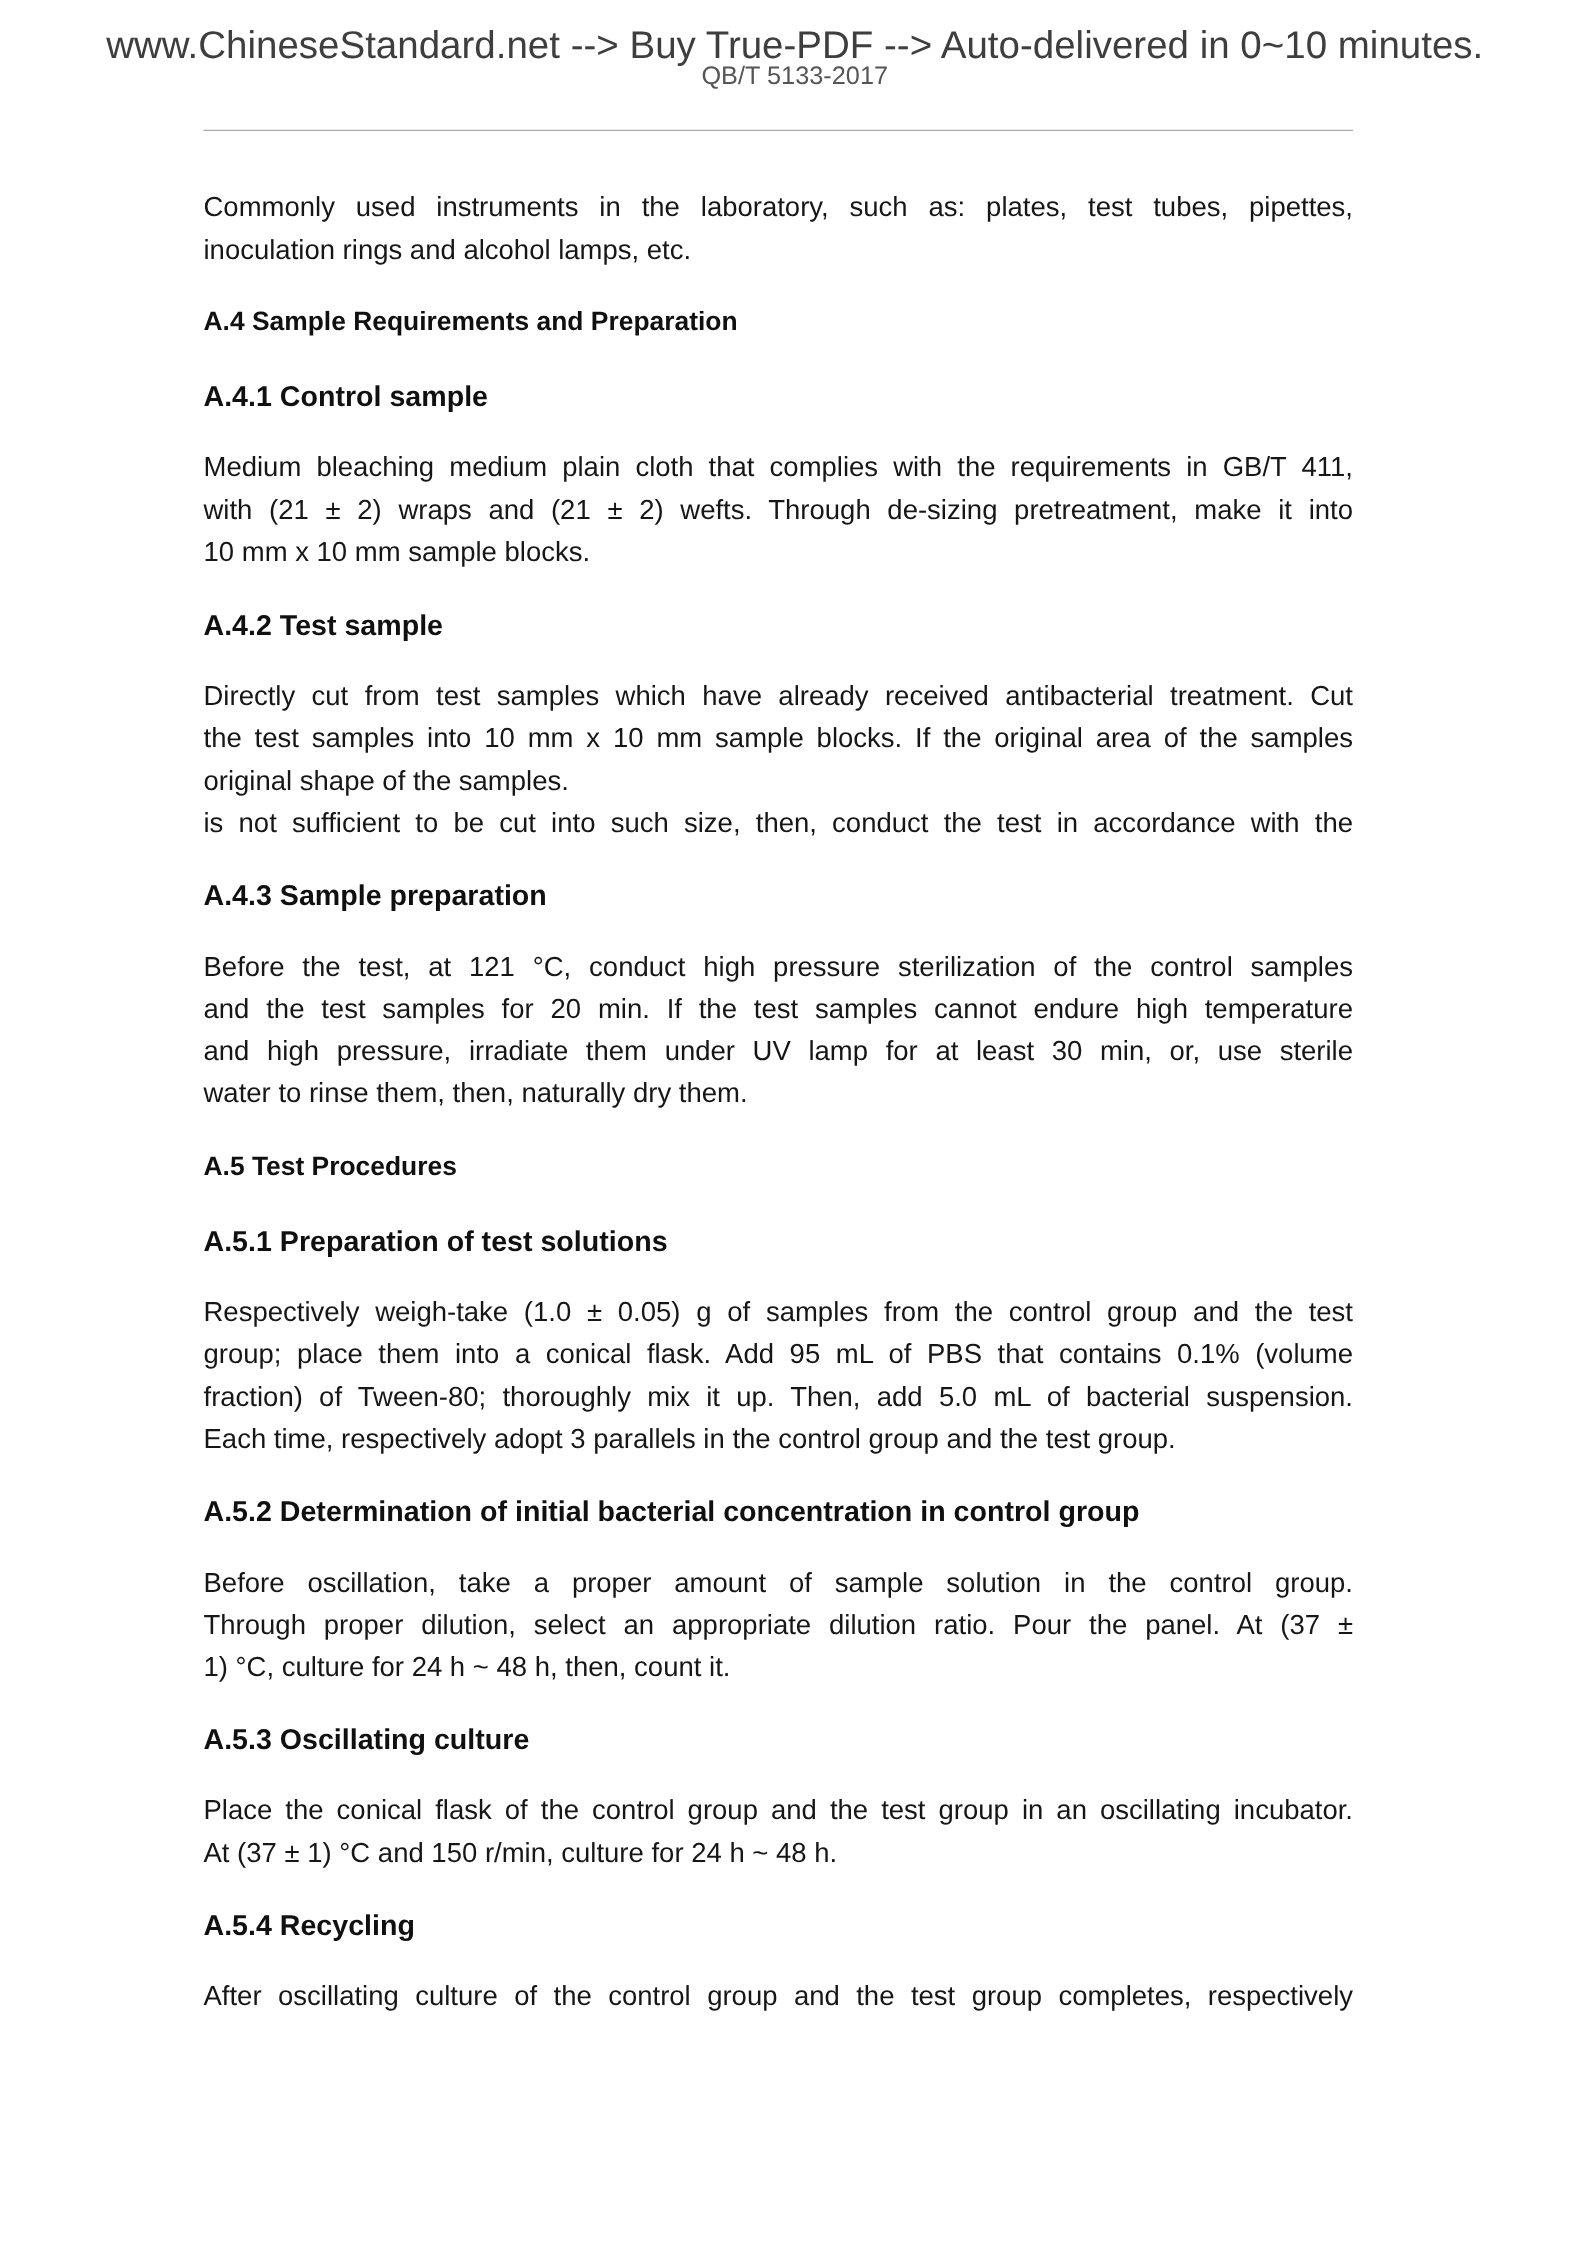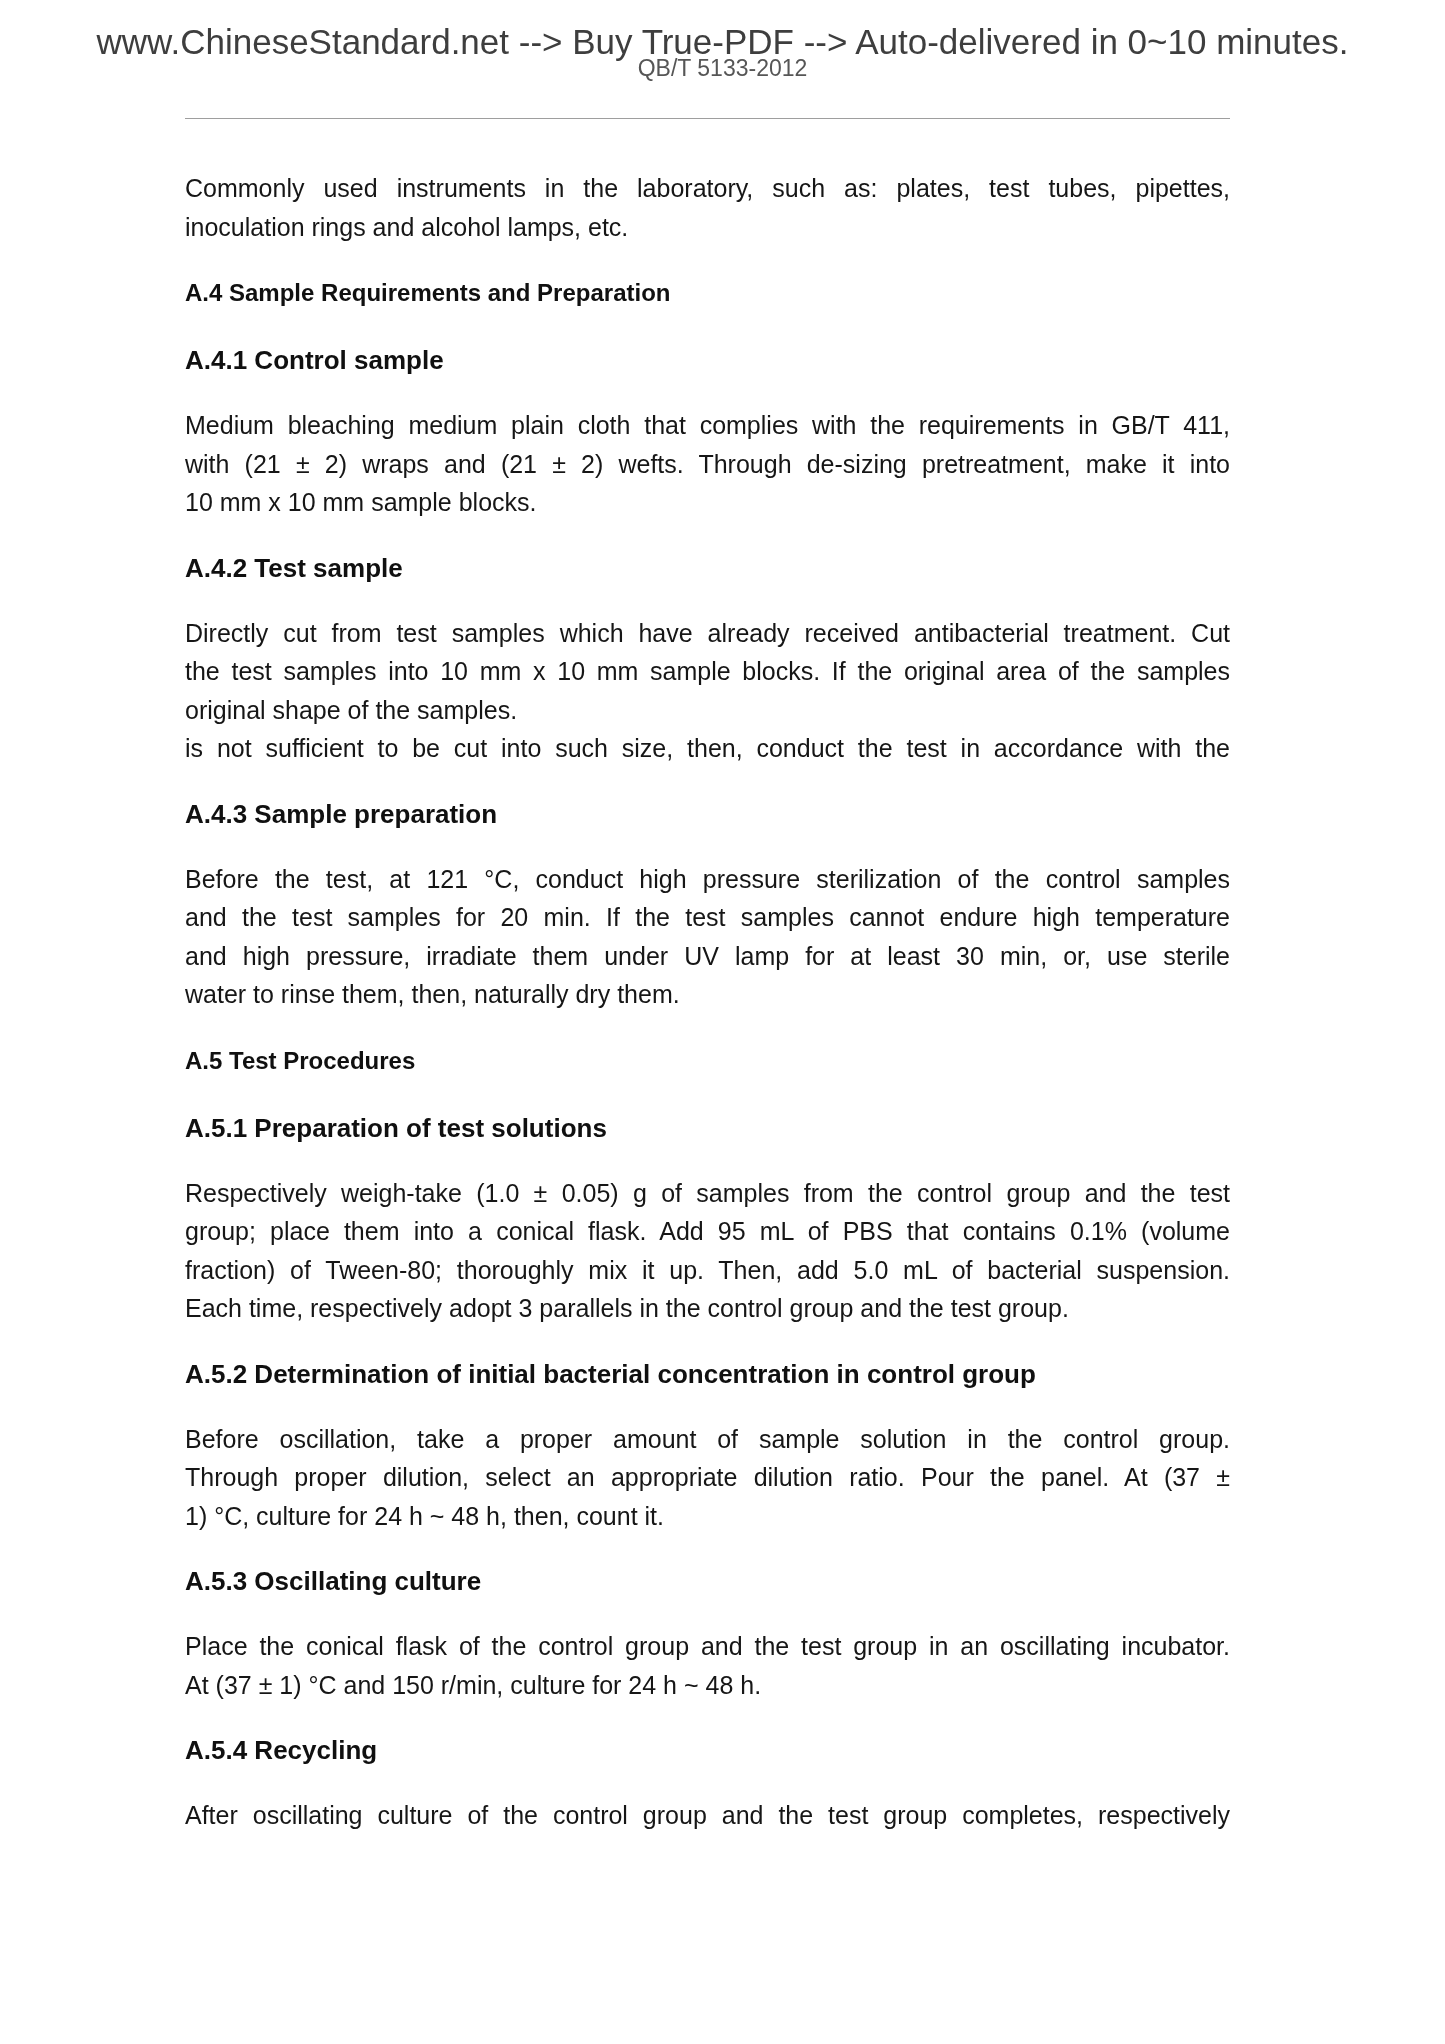--- a/index.html
+++ b/index.html
@@ -84,21 +84,21 @@
   .footer-right { display: flex; gap: 27px; white-space: nowrap; }
   .footer-right .num { font-weight: bold; color: #3c3c3c; }
 </style>
 </head>
 <body>
 
 <div class="page">
 
   <div class="banner">www.ChineseStandard.net --&gt; Buy True-PDF --&gt; Auto-delivered in 0~10 minutes.</div>
 
-  <div class="doc-number">QB/T 5133-2012</div>
+  <div class="doc-number">QB/T 5133-2017</div>
 
   <hr class="rule top-rule">
 
   <main class="content" id="content">
       <div class="block-p">
         <div class="line">Commonly used instruments in the laboratory, such as: plates, test tubes, pipettes,</div>
         <div class="line last">inoculation rings and alcohol lamps, etc.</div>
       </div>
       <div class="block-h1">
         <div class="line last">A.4 Sample Requirements and Preparation</div>

